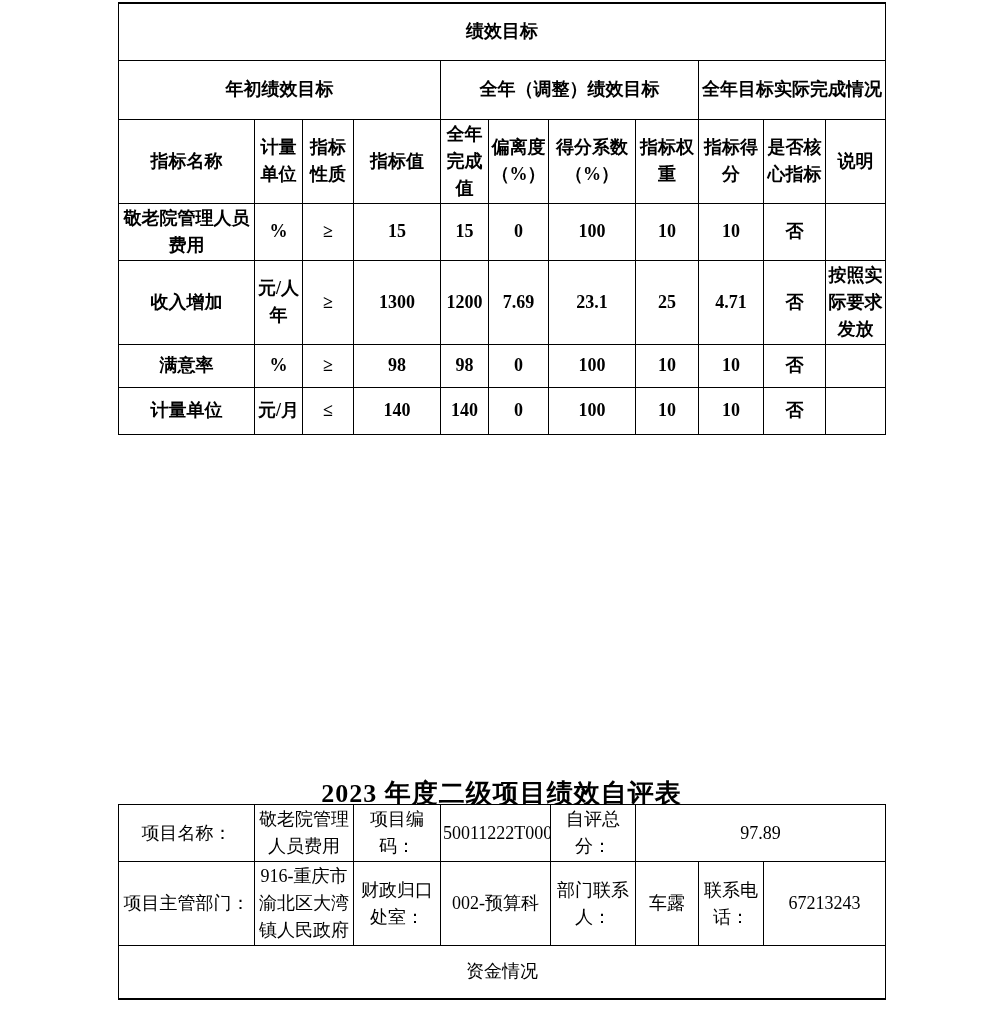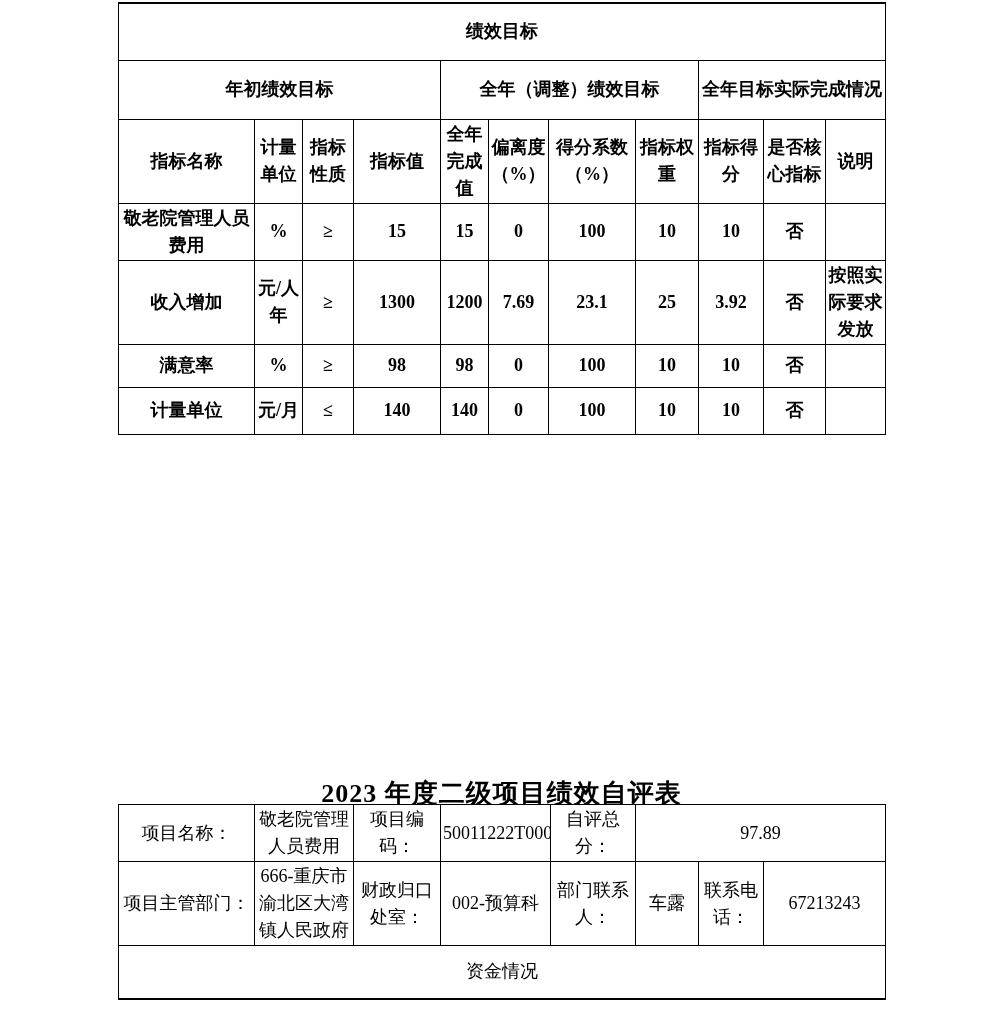--- a/index.html
+++ b/index.html
@@ -93,21 +93,21 @@
     </tr>
     <tr class="rI">
       <td>收入增加</td>
       <td>元/人年</td>
       <td>≥</td>
       <td>1300</td>
       <td>1200</td>
       <td>7.69</td>
       <td>23.1</td>
       <td>25</td>
-      <td>3.92</td>
+      <td>4.71</td>
       <td>否</td>
       <td>按照实际要求发放</td>
     </tr>
     <tr class="rJ">
       <td>满意率</td>
       <td>%</td>
       <td>≥</td>
       <td>98</td>
       <td>98</td>
       <td>0</td>
@@ -150,21 +150,21 @@
         <tr class="pr1">
       <td>项目名称：</td>
       <td>敬老院管理人员费用</td>
       <td class="pad8">项目编码：</td>
       <td class="code-cell">50011222T000000079460</td>
       <td class="pad8">自评总分：</td>
       <td colspan="3">97.89</td>
     </tr>
     <tr class="pr2">
       <td>项目主管部门：</td>
-      <td>666-重庆市渝北区大湾镇人民政府</td>
+      <td>916-重庆市渝北区大湾镇人民政府</td>
       <td>财政归口处室：</td>
       <td>002-预算科</td>
       <td>部门联系人：</td>
       <td>车露</td>
       <td>联系电话：</td>
       <td>67213243</td>
     </tr>
     <tr class="pr3">
       <td colspan="8">资金情况</td>
     </tr>

